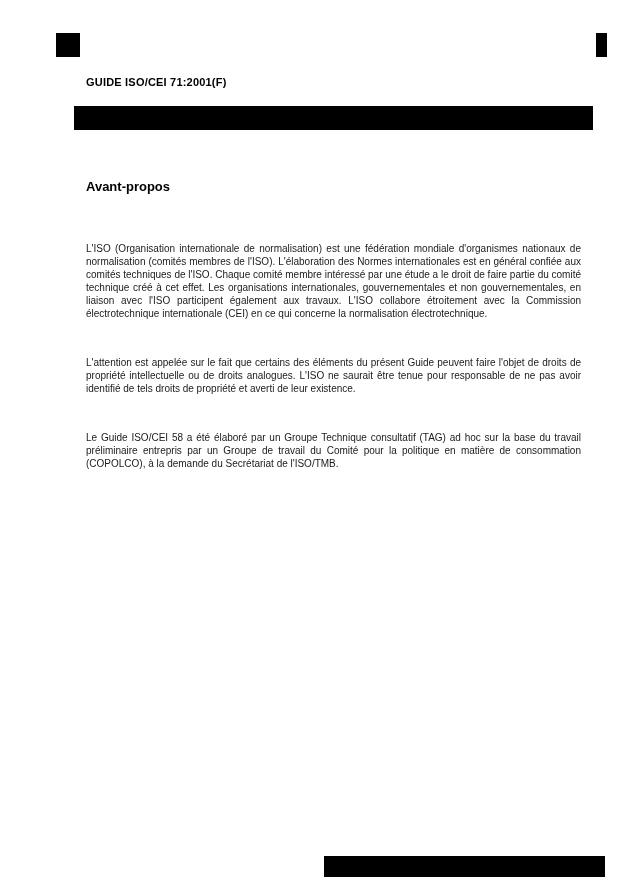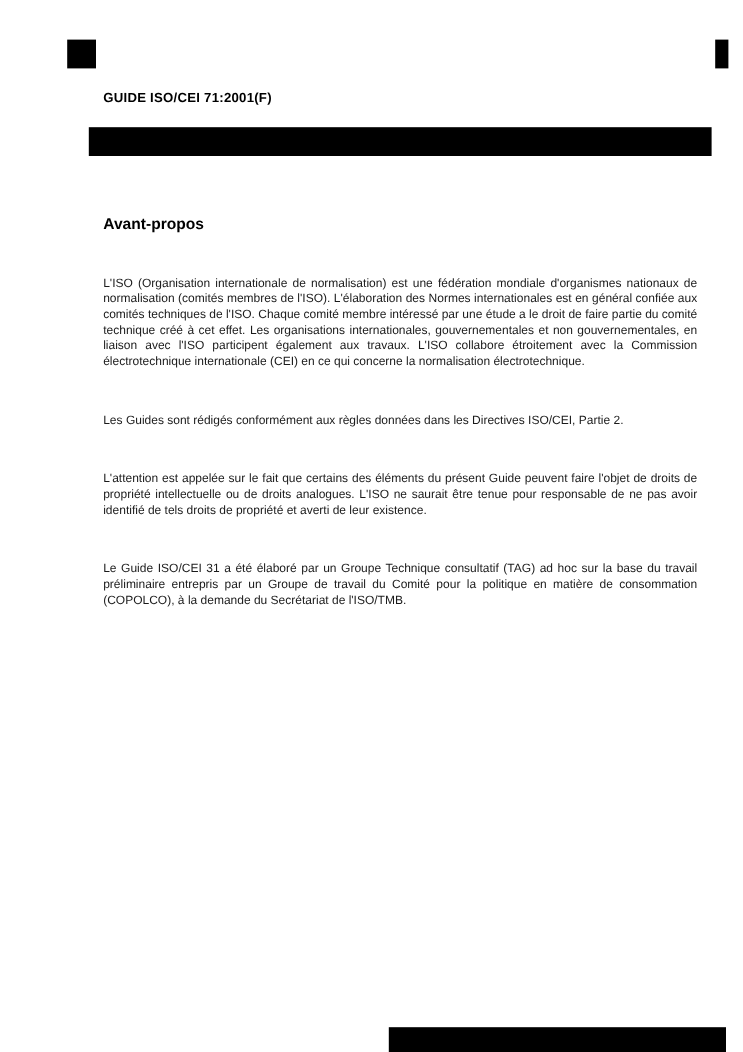--- a/index.html
+++ b/index.html
@@ -53,21 +53,21 @@
     .page-body {
       position: absolute;
       left: 38px;
       top: 131px;
       width: 543px;
     }
     .section-title {
       font-size: 13px;
       font-weight: bold;
       color: #000000;
-      margin-bottom: 12px;
+      margin-bottom: 24px;
     }
     .para {
       font-size: 10px;
       line-height: 13px;
       text-align: justify;
       color: #1a1a1a;
       margin-bottom: 12px;
     }
 
     .page-footer {
@@ -114,26 +114,25 @@
   <header class="page-header">
     <div class="header-title">GUIDE ISO/CEI 71:2001(F)</div>
     <div class="header-rule"></div>
   </header>
 
   <main class="page-body">
     <h1 class="section-title">Avant-propos</h1>
 
     <p class="para">L'ISO (Organisation internationale de normalisation) est une fédération mondiale d'organismes nationaux de normalisation (comités membres de l'ISO). L'élaboration des Normes internationales est en général confiée aux comités techniques de l'ISO. Chaque comité membre intéressé par une étude a le droit de faire partie du comité technique créé à cet effet. Les organisations internationales, gouvernementales et non gouvernementales, en liaison avec l'ISO participent également aux travaux. L'ISO collabore étroitement avec la Commission électrotechnique internationale (CEI) en ce qui concerne la normalisation électrotechnique.</p>
 
-    <p class="para">Les Guides sont rédigés conformément aux règles données dans les Directives ISO/CEI, Partie 2.</p>
 
 
     <p class="para">L'attention est appelée sur le fait que certains des éléments du présent Guide peuvent faire l'objet de droits de propriété intellectuelle ou de droits analogues. L'ISO ne saurait être tenue pour responsable de ne pas avoir identifié de tels droits de propriété et averti de leur existence.</p>
 
-    <p class="para">Le Guide ISO/CEI 31 a été élaboré par un Groupe Technique consultatif (TAG) ad hoc sur la base du travail préliminaire entrepris par un Groupe de travail du Comité pour la politique en matière de consommation (COPOLCO), à la demande du Secrétariat de l'ISO/TMB.</p>
+    <p class="para">Le Guide ISO/CEI 58 a été élaboré par un Groupe Technique consultatif (TAG) ad hoc sur la base du travail préliminaire entrepris par un Groupe de travail du Comité pour la politique en matière de consommation (COPOLCO), à la demande du Secrétariat de l'ISO/TMB.</p>
   </main>
 
   <footer class="page-footer">
     <div class="footer-rule"></div>
     <div class="footer-page-number">iv</div>
     <div class="footer-copyright">© ISO/CEI 2001 – Tous droits réservés</div>
   </footer>
 
 </div>
 

